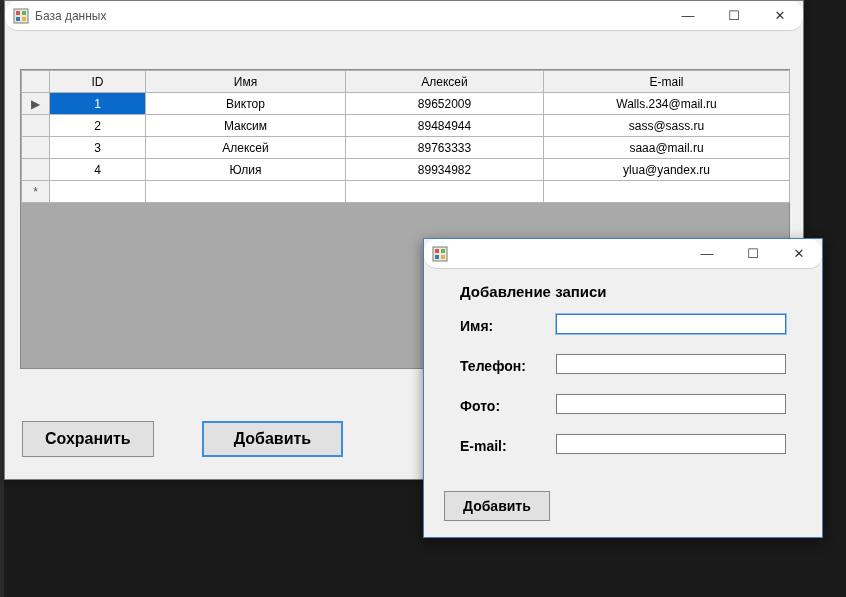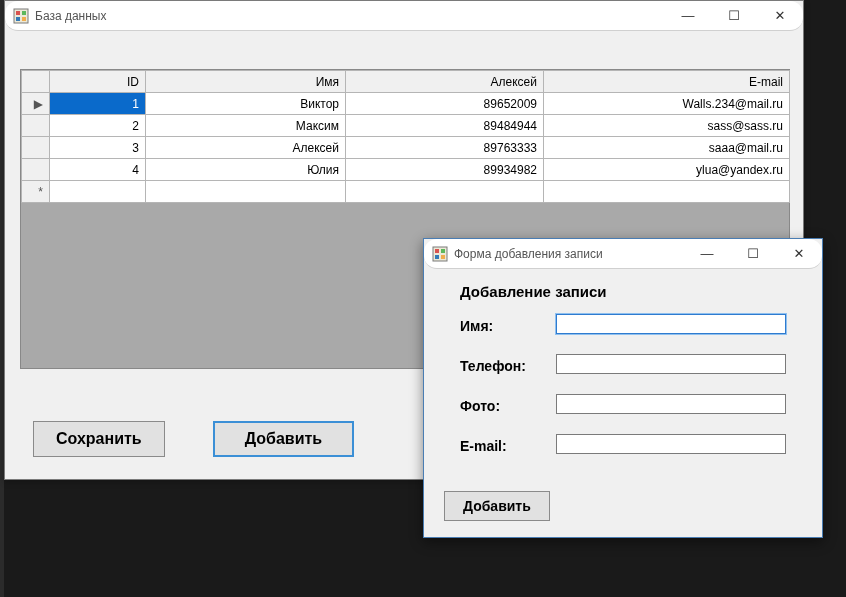--- a/index.html
+++ b/index.html
@@ -71,21 +71,21 @@
   }
   table.datagrid {
     border-collapse: collapse;
     width: 100%;
     background: #fff;
     table-layout: fixed;
   }
   table.datagrid th, table.datagrid td {
     border: 1px solid #b5b5b5;
     padding: 3px 6px;
-    text-align: right;
+    text-align: center;
     font-weight: normal;
     height: 22px;
     overflow: hidden;
     white-space: nowrap;
   }
   table.datagrid th {
     background: #f0f0f0;
   }
   col.row-header { width: 28px; }
   col.c-id   { width: 96px; }
@@ -103,21 +103,21 @@
     color: #fff;
   }
   .grid-filler {
     height: 165px;
     background: #a9a9a9;
   }
 
   
   .main-buttons {
     position: absolute;
-    left: 28px;
+    left: 17px;
     bottom: 22px;
     display: flex;
     gap: 48px;
   }
   .wf-button {
     background: #e1e1e1;
     border: 1px solid #8a8a8a;
     padding: 8px 22px;
     font-size: 16px;
     font-weight: bold;
@@ -290,21 +290,20 @@
   <div class="titlebar">
     <span class="app-icon">
       <svg viewBox="0 0 16 16" width="16" height="16">
         <rect x="1" y="1" width="14" height="14" fill="#ece9d8" stroke="#7a7a7a"></rect>
         <rect x="3" y="3" width="4" height="4" fill="#d9534f"></rect>
         <rect x="9" y="3" width="4" height="4" fill="#5cb85c"></rect>
         <rect x="3" y="9" width="4" height="4" fill="#337ab7"></rect>
         <rect x="9" y="9" width="4" height="4" fill="#f0ad4e"></rect>
       </svg>
     </span>
-    <span class="title-text">Форма добавления записи</span>
     <span class="spacer"></span>
     <div class="win-btn">
         <span>—</span>
       </div>
     <div class="win-btn">
         <span>☐</span>
       </div>
     <div class="win-btn">
         <span>✕</span>
       </div>

